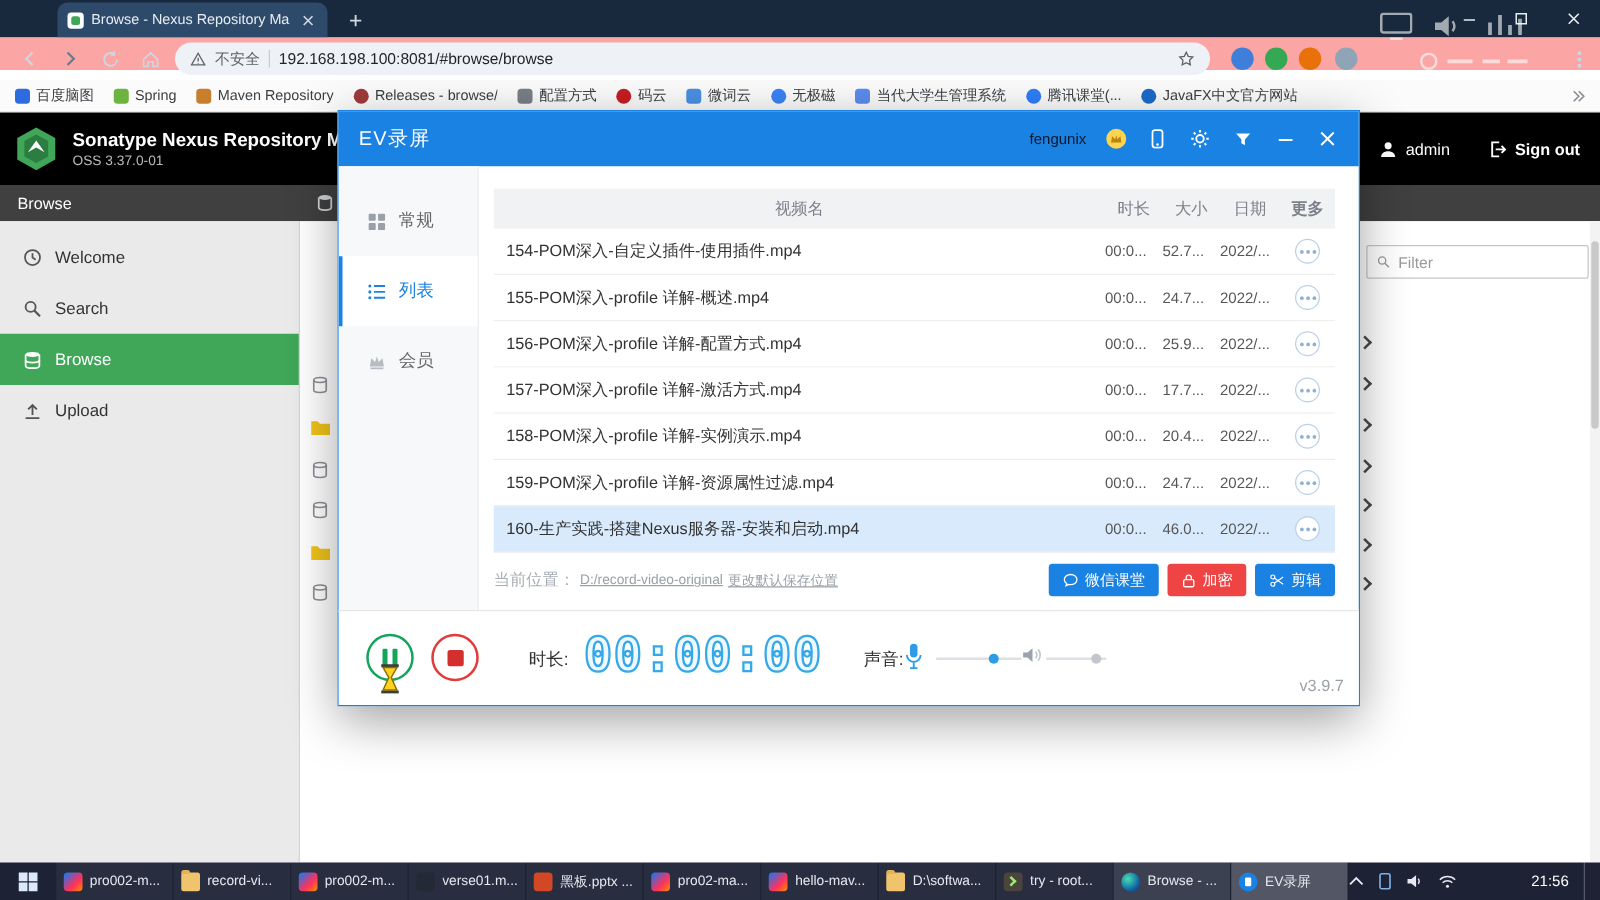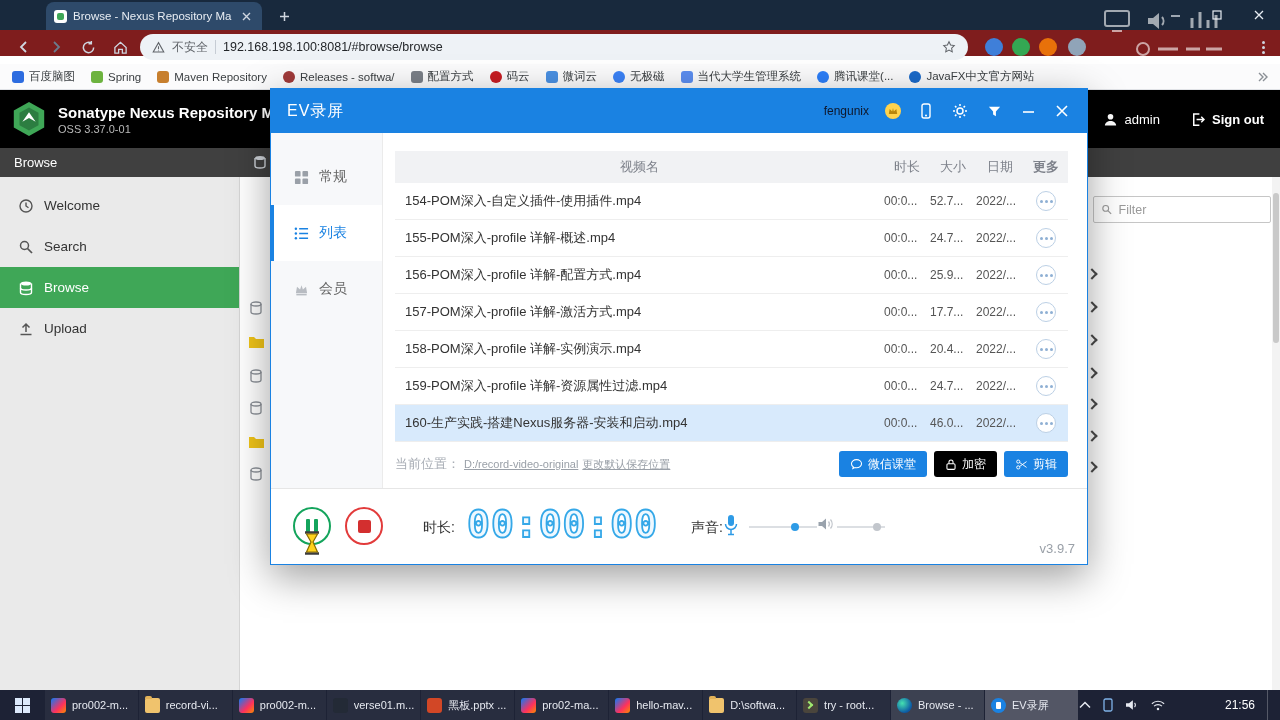--- a/index.html
+++ b/index.html
@@ -10,21 +10,21 @@
   .tabstrip{position:absolute;left:0;top:0;width:1280px;height:30px;background:#18293d;z-index:1;}
   .tab{position:absolute;left:46px;top:2px;width:216px;height:28px;background:#2e4a6a;border-radius:8px 8px 0 0;display:flex;align-items:center;padding:0 8px;gap:6px;}
   .favicon{width:13px;height:13px;border-radius:3px;background:#fff;position:relative;flex:none;}
   .favicon::after{content:"";position:absolute;inset:3px;background:#3fa757;border-radius:2px;}
   .tab-title{color:#e8edf3;font-size:11.5px;white-space:nowrap;overflow:hidden;flex:1;}
   .tab-close{width:16px;height:16px;display:flex;align-items:center;justify-content:center;border-radius:50%;flex:none;}
   .newtab{position:absolute;left:274px;top:6px;width:20px;height:20px;display:flex;align-items:center;justify-content:center;border-radius:4px;}
   .win-controls{position:absolute;right:0;top:0;height:30px;display:flex;z-index:2;}
   .win-controls .wc{width:42px;height:30px;display:flex;align-items:center;justify-content:center;}
 
-  .toolbar{position:absolute;left:0;top:30px;width:1280px;height:26px;background:#7f1d1d;z-index:1;}
+  .toolbar{position:absolute;left:0;top:30px;width:1280px;height:26px;background:#fca5a5;z-index:1;}
   .nav-btn{position:absolute;top:3px;width:28px;height:28px;display:flex;align-items:center;justify-content:center;border-radius:50%;}
   .addressbar{position:absolute;left:140px;top:4px;width:828px;height:26px;background:#eef2f6;border-radius:13px;display:flex;align-items:center;padding:0 12px;gap:7px;}
   .sec-text{font-size:12px;color:#5f6368;white-space:nowrap;}
   .addr-sep{width:1px;height:14px;background:#c6ccd4;}
   .url-text{font-size:12.5px;color:#232629;flex:1;white-space:nowrap;overflow:hidden;}
   .ext-ico{position:absolute;top:8px;width:18px;height:18px;border-radius:50%;}
   .menu-dots{position:absolute;right:8px;top:8px;width:18px;height:18px;display:flex;flex-direction:column;align-items:center;justify-content:center;gap:2px;}
   .menu-dots i{width:3px;height:3px;border-radius:50%;background:#cfd6e0;display:block;}
 
   .bookmarks{position:absolute;left:0;top:64px;width:1280px;height:26px;background:#fbfbfc;border-bottom:1px solid #e0e2e6;display:flex;align-items:center;padding:0 12px;gap:16px;z-index:1;}
@@ -224,21 +224,21 @@
     <div class="bm">
         <span class="bm-ico" style="background: rgb(109, 179, 63);"></span>
         <span class="bm-label">Spring</span>
       </div>
     <div class="bm">
         <span class="bm-ico" style="background: rgb(199, 127, 46);"></span>
         <span class="bm-label">Maven Repository</span>
       </div>
     <div class="bm">
         <span class="bm-ico" style="border-radius: 50%; background: rgb(160, 58, 58);"></span>
-        <span class="bm-label">Releases - softwa/</span>
+        <span class="bm-label">Releases - browse/</span>
       </div>
     <div class="bm">
         <span class="bm-ico" style="background: rgb(122, 127, 135);"></span>
         <span class="bm-label">配置方式</span>
       </div>
     <div class="bm">
         <span class="bm-ico" style="border-radius: 50%; background: rgb(199, 29, 35);"></span>
         <span class="bm-label">码云</span>
       </div>
     <div class="bm">
@@ -561,21 +561,21 @@
         <span class="loc-label">当前位置：</span>
         <span class="loc-path">D:/record-video-original</span>
         <span class="loc-link">更改默认保存位置</span>
         <div class="ev-footer-btns">
           <button class="ev-btn" style="background: rgb(26, 130, 226);">
             <svg width="13" height="13" viewBox="0 0 16 16">
                 <path d="M8 2C4.5 2 1.8 4.2 1.8 7c0 1.6.9 3 2.3 3.9L3.5 13l2.6-1.3c.6.2 1.2.3 1.9.3 3.5 0 6.2-2.2 6.2-5S11.5 2 8 2z" fill="none" stroke="#fff" stroke-width="1.3"></path>
               </svg>
             <span>微信课堂</span>
           </button>
-          <button class="ev-btn" style="background: #000000;">
+          <button class="ev-btn" style="background: #ef4444;">
             <svg width="12" height="13" viewBox="0 0 14 16">
                 <rect x="2" y="7" width="10" height="7" rx="1.5" fill="none" stroke="#fff" stroke-width="1.3"></rect>
                 <path d="M4.5 7V5a2.5 2.5 0 0 1 5 0v2" fill="none" stroke="#fff" stroke-width="1.3"></path>
               </svg>
             <span>加密</span>
           </button>
           <button class="ev-btn" style="background: rgb(26, 130, 226);">
             <svg width="13" height="13" viewBox="0 0 18 18">
                 <circle cx="4.5" cy="5" r="2.2" fill="none" stroke="#fff" stroke-width="1.3"></circle>
                 <circle cx="4.5" cy="13" r="2.2" fill="none" stroke="#fff" stroke-width="1.3"></circle>

